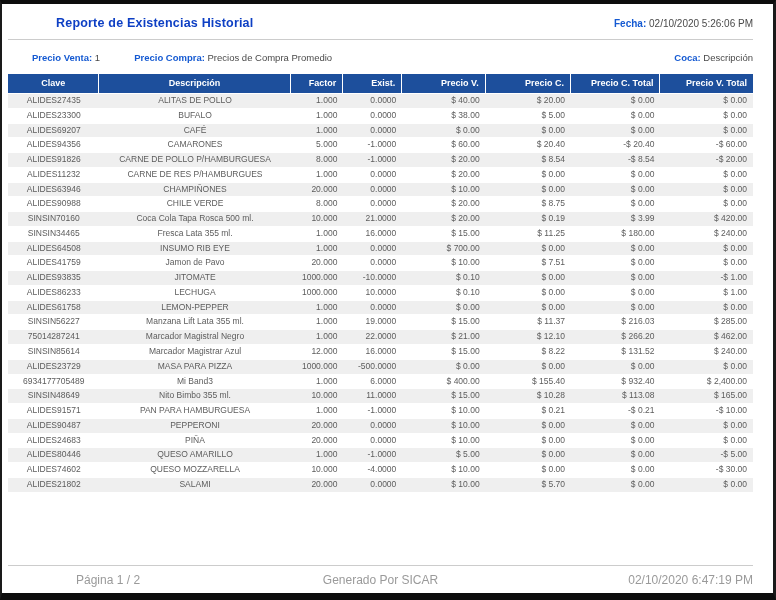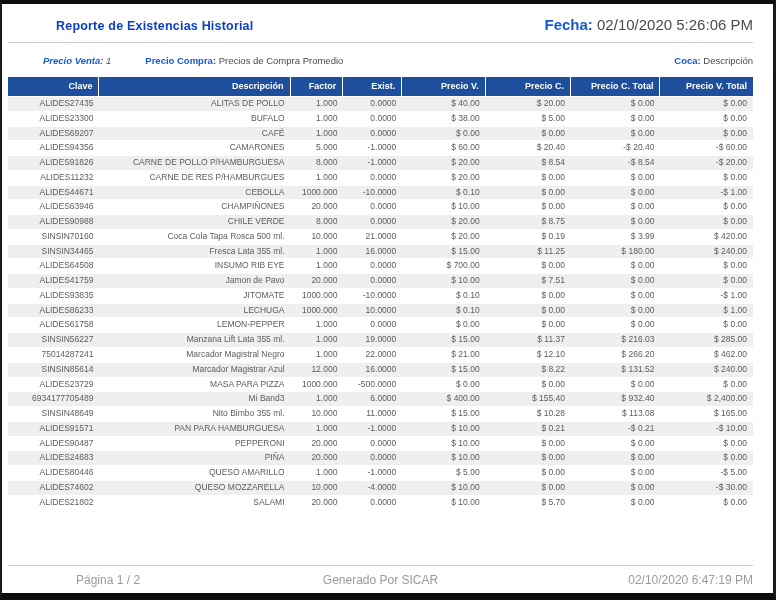--- a/index.html
+++ b/index.html
@@ -36,36 +36,36 @@
   .report-header{
     margin-top:12px;
     display:flex;align-items:baseline;justify-content:space-between;
   }
   .report-title{
     margin-left:48px;
     font-size:12.5px;font-weight:bold;color:var(--accent-blue);
     letter-spacing:.2px;
   }
   .fecha{
-    font-size:15px;color:#4a4a4a;white-space:nowrap;
+    font-size:10px;color:#4a4a4a;white-space:nowrap;
   }
   .fecha .lbl{color:var(--label-blue);font-weight:bold;}
   .divider{
     margin-top:9px;
     border-bottom:1px solid var(--divider);
   }
   
   .params{
     margin-top:12px;margin-bottom:10px;
     display:flex;align-items:baseline;
     font-size:9.5px;color:#4a4a4a;
   }
   .params .group{white-space:nowrap;}
   .params .lbl{color:var(--label-blue);font-weight:bold;}
-  .g-venta{margin-left:35px;font-style:italic;}
+  .g-venta{margin-left:24px;}
   .g-compra{margin-left:34px;}
   .g-orden{margin-left:auto;}
   
   table{
     width:100%;
     border-collapse:separate;border-spacing:0 1px;
     table-layout:fixed;
   }
   thead th{
     background:var(--thead-bg);
@@ -75,21 +75,21 @@
     white-space:nowrap;overflow:hidden;
   }
   thead th:last-child{border-right:none;}
   tbody td{
     font-size:8.5px;color:var(--row-text);
     padding:2px 6px;line-height:1.15;
     vertical-align:middle;
     overflow:hidden;
   }
   tbody tr:nth-child(odd){background:var(--stripe);}
-  .al{text-align:right;}
+  .al{text-align:center;}
   .ar{text-align:right;white-space:nowrap;}
   td.factor-cell{white-space:normal;word-break:break-all;}
   
   col.c-clave{width:90px;}
   col.c-desc{width:188px;}
   col.c-factor{width:52px;}
   col.c-exist{width:58px;}
   col.c-pv{width:82px;}
   col.c-pc{width:84px;}
   col.c-pct{width:88px;}
@@ -215,30 +215,20 @@
             <td class="al">ALIDES11232</td>
             <td class="al">CARNE DE RES P/HAMBURGUES</td>
             <td class="ar factor-cell">1.000</td>
             <td class="ar">0.0000</td>
             <td class="ar">$ 20.00</td>
             <td class="ar">$ 0.00</td>
             <td class="ar">$ 0.00</td>
             <td class="ar">$ 0.00</td>
           </tr>
           <tr>
-            <td class="al">ALIDES44671</td>
-            <td class="al">CEBOLLA</td>
-            <td class="ar factor-cell">1000.000</td>
-            <td class="ar">-10.0000</td>
-            <td class="ar">$ 0.10</td>
-            <td class="ar">$ 0.00</td>
-            <td class="ar">$ 0.00</td>
-            <td class="ar">-$ 1.00</td>
-          </tr>
-          <tr>
             <td class="al">ALIDES63946</td>
             <td class="al">CHAMPIÑONES</td>
             <td class="ar factor-cell">20.000</td>
             <td class="ar">0.0000</td>
             <td class="ar">$ 10.00</td>
             <td class="ar">$ 0.00</td>
             <td class="ar">$ 0.00</td>
             <td class="ar">$ 0.00</td>
           </tr>
           <tr>

